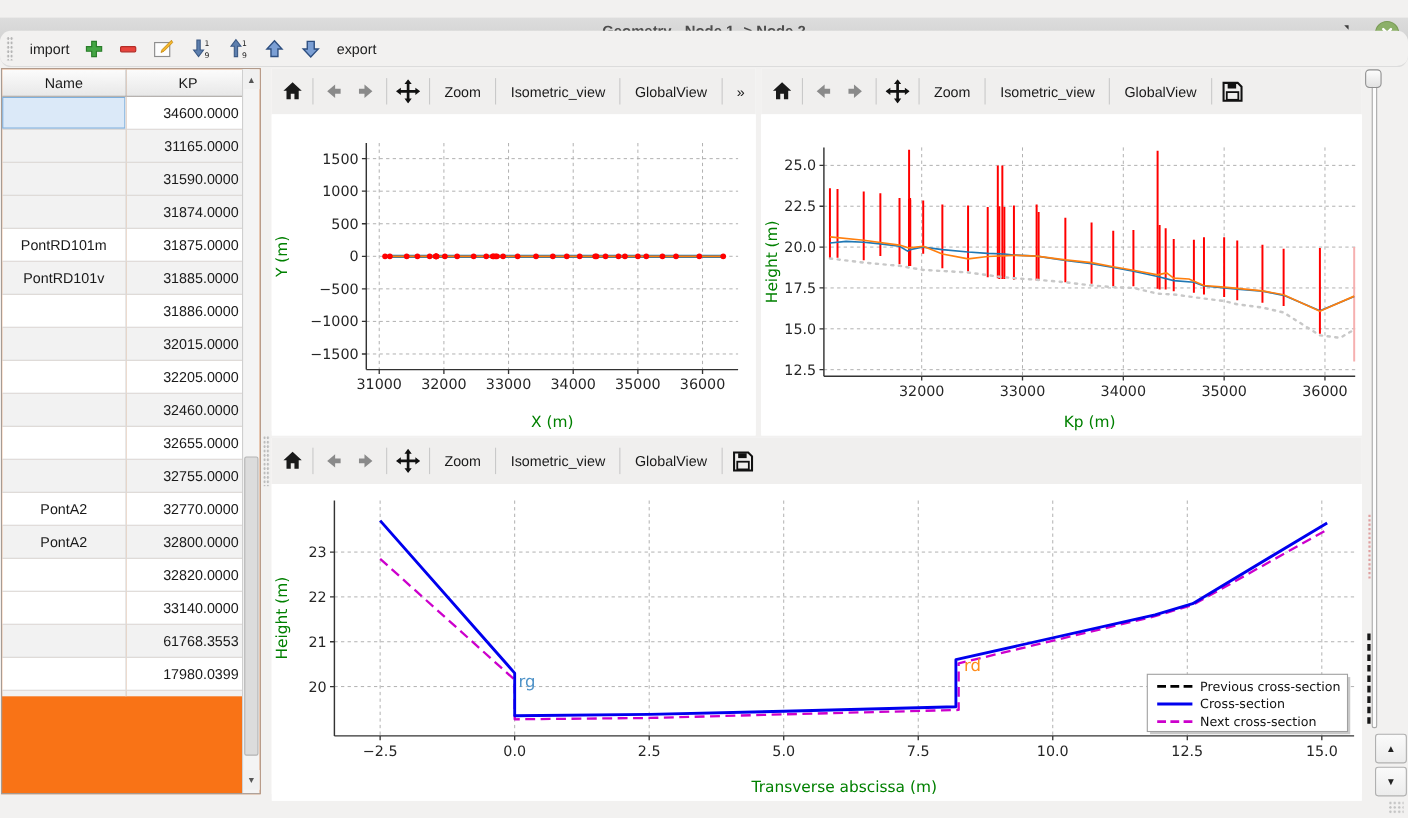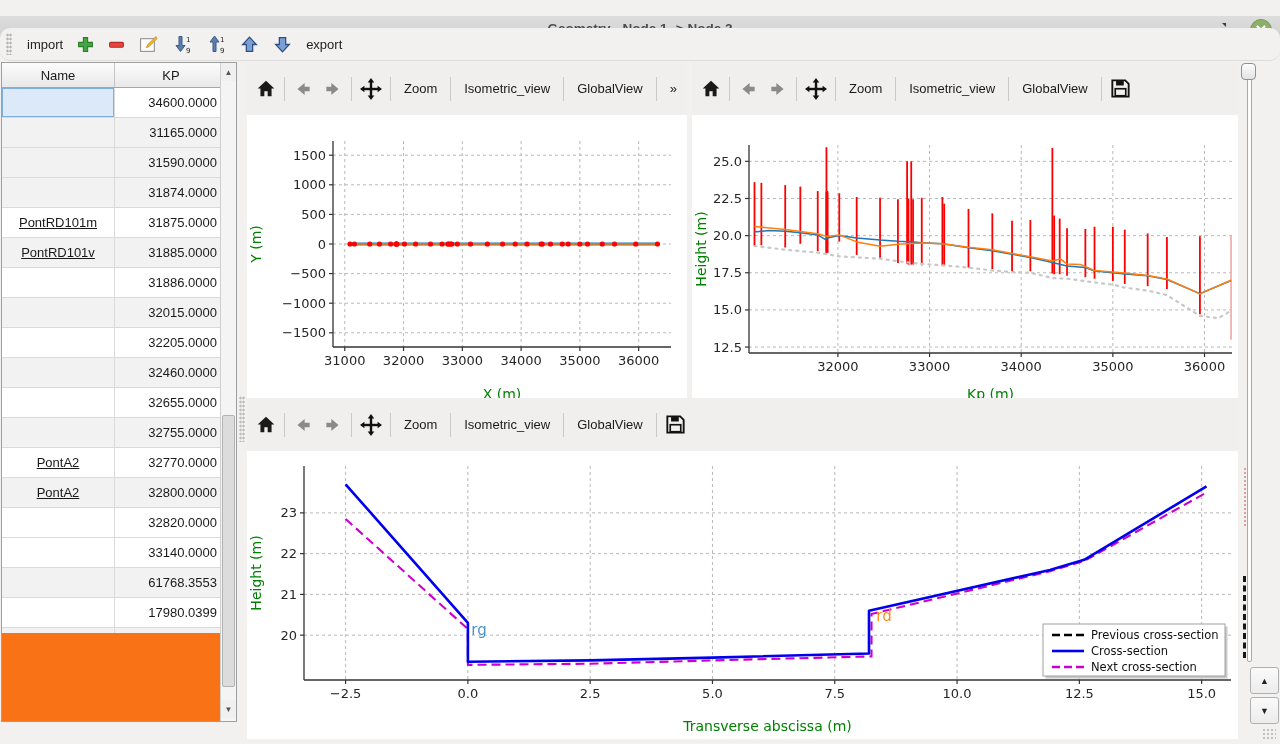--- a/index.html
+++ b/index.html
@@ -29,41 +29,41 @@
 
   
   .left-panel{position:absolute;left:1px;top:62px;width:236px;height:660px;background:#f97316;
     border:1px solid #9e9e9e;box-sizing:border-box;}
   table.kp-table{border-collapse:collapse;table-layout:fixed;width:219px;font-size:13px;color:#1a1a1a;}
   .kp-table th{width:110px;height:22px;font-weight:normal;
     background:linear-gradient(#fcfcfc,#e8e8e8);border-bottom:1px solid #a6a6a6;
     border-right:1px solid #c6c6c6;}
   .kp-table th:last-child{border-right:none;}
   .kp-table td{height:29px;border-bottom:1px solid #dadada;padding:0;}
-  .kp-table td.name-cell{border-right:1px solid #dadada;text-align:center;text-decoration:underline;}
+  .kp-table td.name-cell{border-right:1px solid #dadada;text-align:center;}
   .kp-table td.kp-cell{text-align:right;padding-right:10px;box-sizing:border-box;}
   .kp-table tr.even td{background:#f2f2f2;}
   .kp-table tr.odd td{background:#ffffff;}
   .kp-table td.selected{background:#dbe9f8 !important;box-shadow:inset 0 0 0 1px #7fb0dd;}
   .kp-table tr.partial td{height:5px;background:#f2f2f2;border-bottom:none;}
   .tbl-scrollbar{position:absolute;right:0;top:0;width:16px;height:658px;background:#f4f4f4;
     border-left:1px solid #cfcfcf;box-sizing:border-box;}
   .tbl-arrow{position:absolute;left:0;width:15px;height:18px;display:flex;align-items:center;
     justify-content:center;font-size:8px;color:#555;background:#f0f0f0;}
   .tbl-arrow.up{top:0;}
   .tbl-arrow.down{top:637px;}
   .tbl-thumb{position:absolute;left:1px;top:352px;width:13px;height:272px;background:#dcdcdc;
     border:1px solid #b3b3b3;border-radius:2px;box-sizing:border-box;}
 
   
   .pane{position:absolute;background:#ffffff;}
   .pane1{left:247px;top:62px;width:440px;height:330px;}
   .pane2{left:692px;top:62px;width:546px;height:330px;}
   .pane3{left:247px;top:398px;width:991px;height:324px;}
-  .nav-toolbar{height:53px;background:#f0efee;display:flex;align-items:center;padding-left:4px;
+  .nav-toolbar{height:42px;background:#f0efee;display:flex;align-items:center;padding-left:4px;
     box-sizing:border-box;}
   .nbtn{background:transparent;border:none;height:30px;display:flex;align-items:center;
     justify-content:center;padding:0 5px;cursor:default;}
   .nbtn.text{font-size:13px;color:#1a1a1a;padding:0 10px;font-family:"Liberation Sans",sans-serif;}
   .nbtn svg{display:block;}
   .nsep{width:1px;height:24px;background:#c9c9c9;margin:0 3px;}
   .chart-svg{display:block;background:#ffffff;}
 
   
   .split-dots{position:absolute;left:239px;top:396px;width:6px;height:46px;

